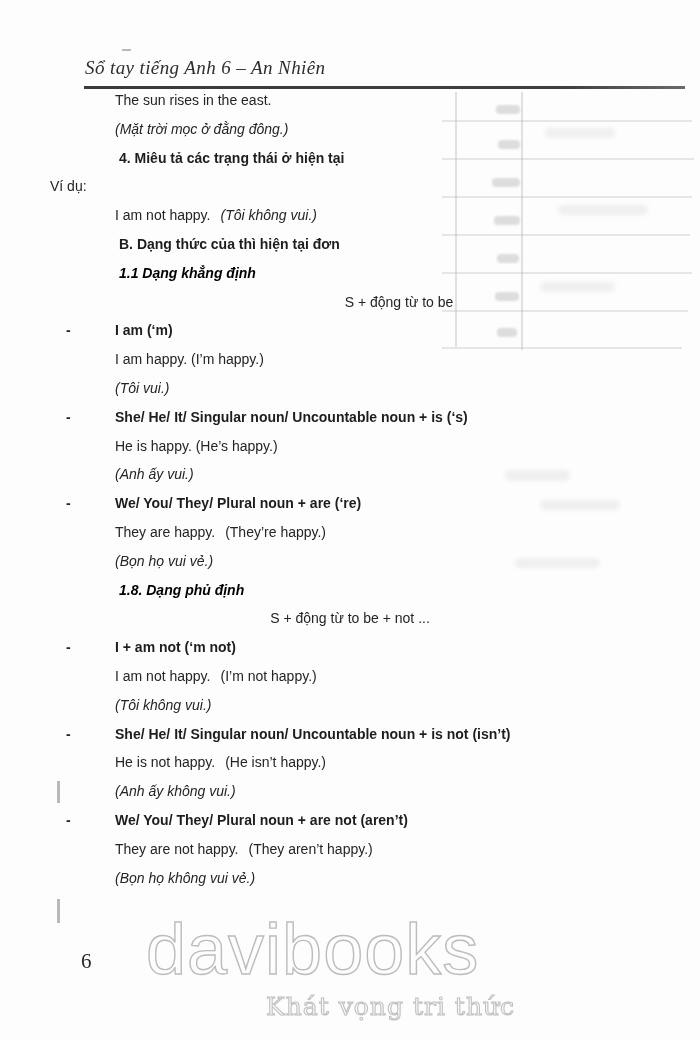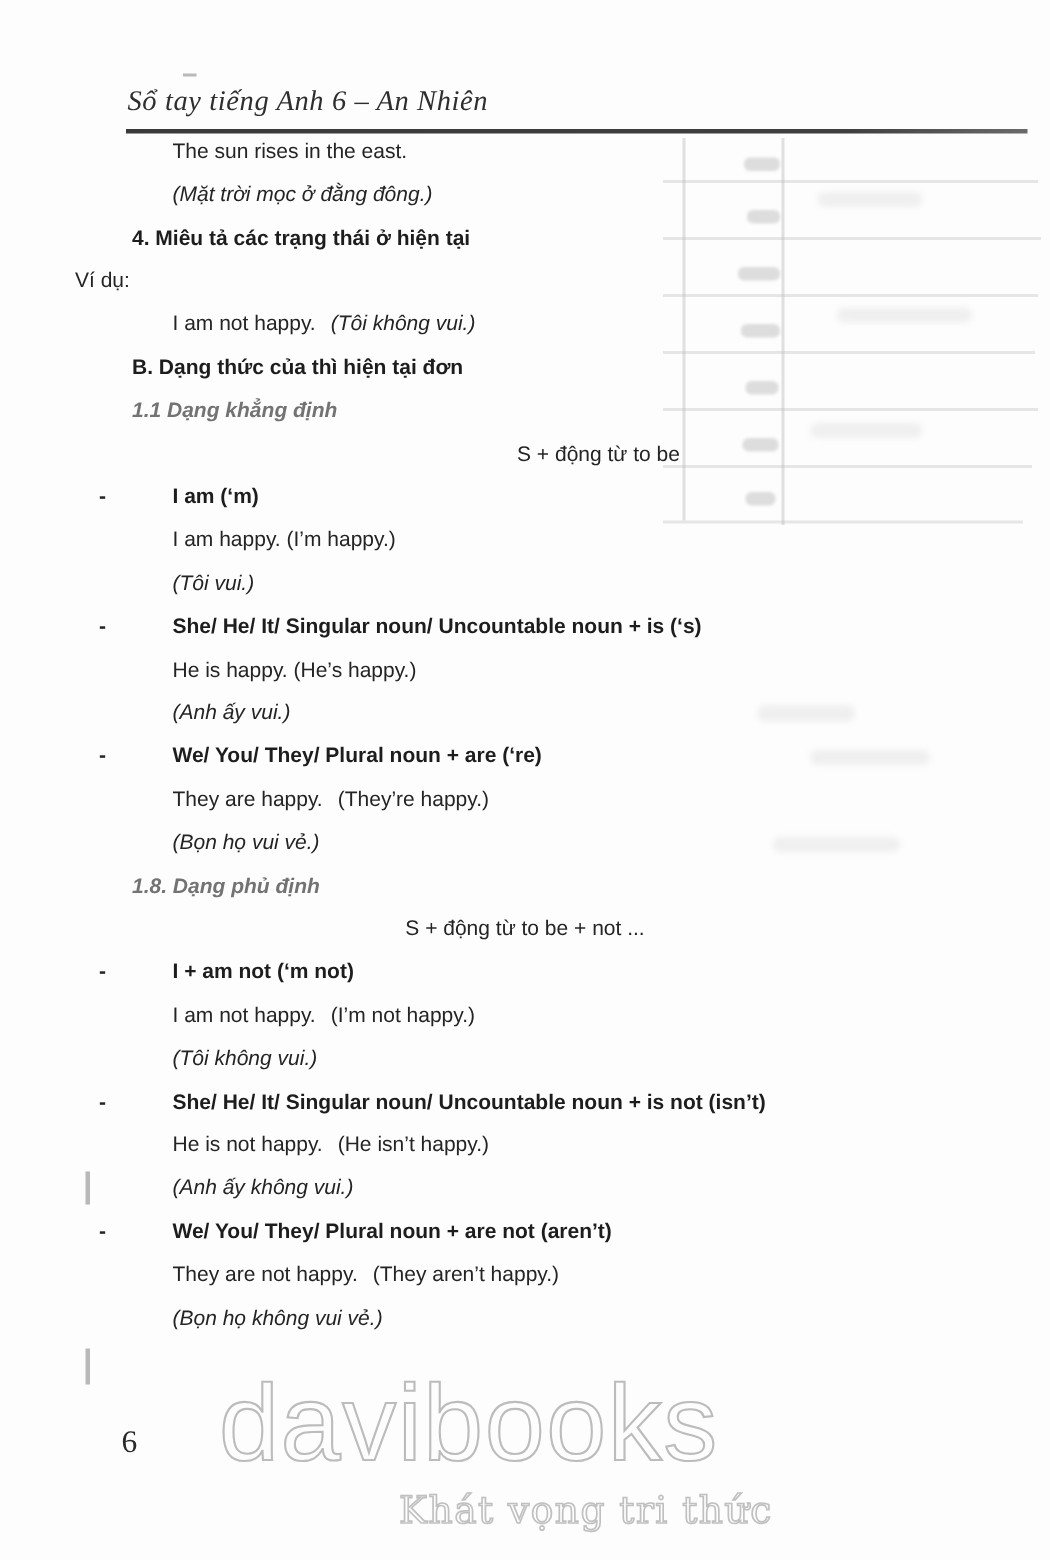--- a/index.html
+++ b/index.html
@@ -44,30 +44,30 @@
   
   .content{
     position:absolute;left:0;top:86px;width:700px;
     font-size:14px;
   }
   .line{
     height:28.8px;line-height:28.8px;
     white-space:nowrap;
   }
   .line.indent0{padding-left:50px;}
-  .line.indent1{padding-left:88px;}
+  .line.indent1{padding-left:119px;}
   .line.indent2{padding-left:115px;}
   .line.bullet{padding-left:115px;position:relative;}
   .line.bullet .dash{position:absolute;left:66px;font-weight:bold;}
   .line.formula{text-align:center;}
   .line.formula.shift{transform:translateX(49px);}
   .seg-r{font-weight:normal;font-style:normal;}
   .seg-b{font-weight:bold;color:#1d1d1d;}
   .seg-i{font-style:italic;}
-  .seg-bi{font-weight:bold;font-style:italic;color:#737373;}
+  .seg-bi{font-weight:bold;font-style:italic;color:#000000;}
   .gap{margin-left:10px;}
 
   
   .page-number{
     position:absolute;left:81px;top:949px;
     font-family:"Liberation Serif", serif;
     font-size:21px;color:#2a2a2a;
   }
   .wm-brand{
     position:absolute;left:146px;top:909px;

